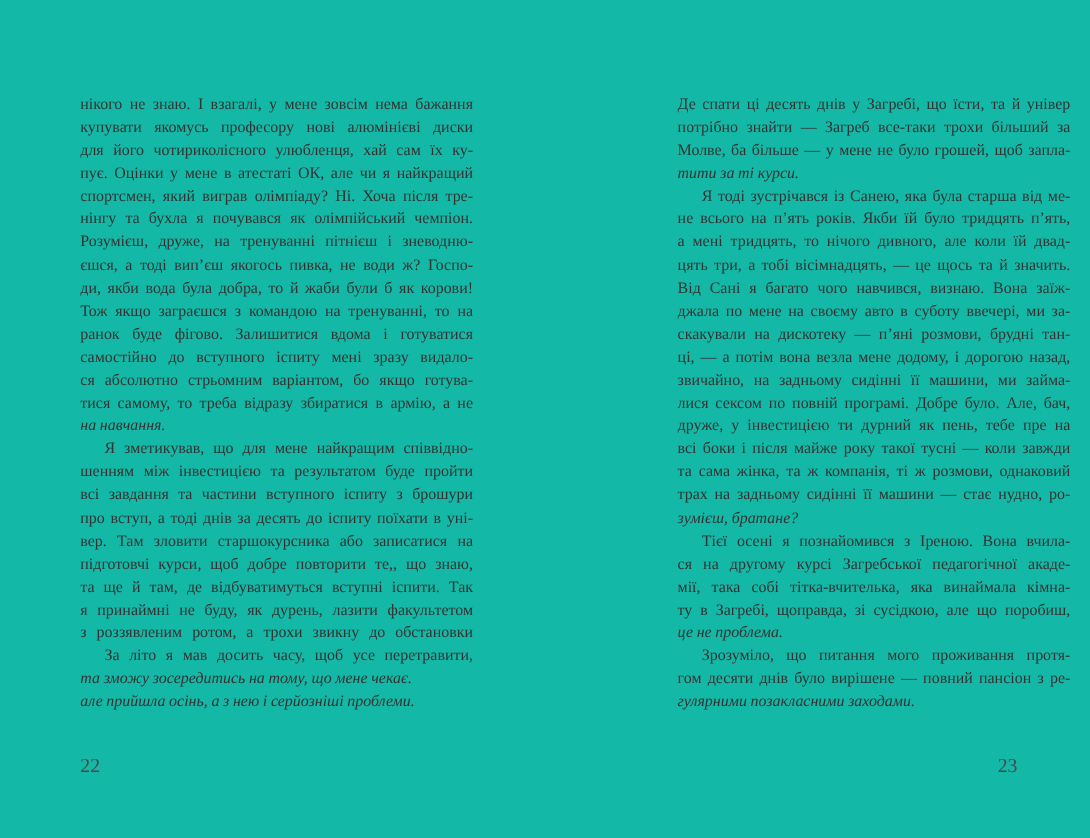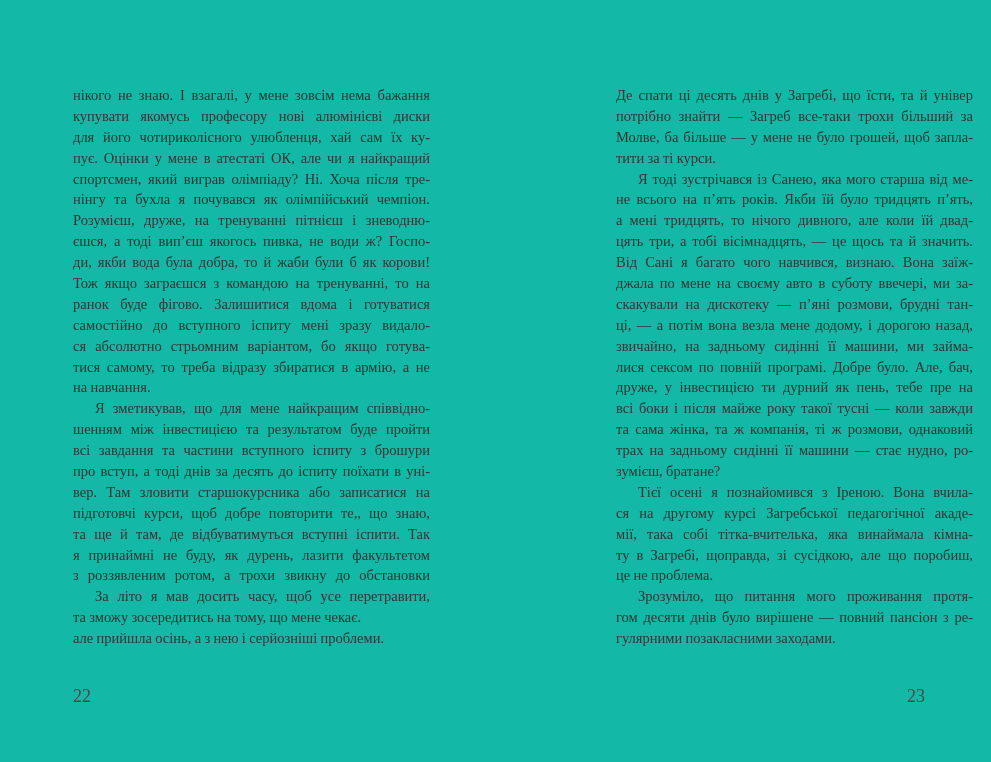--- a/index.html
+++ b/index.html
@@ -29,20 +29,21 @@
   .line {
     height: 20.9px;
     overflow: hidden;
     text-align: justify;
     text-align-last: justify;
     text-justify: inter-word;
     white-space: normal;
   }
   .line.para-end {
     text-align-last: left;
+    font-style: italic;
   }
   .line.indented {
     text-indent: 22px;
   }
   .folio {
     position: absolute;
     top: 688px;
     color: #4a4a4a;
     font-size: 18px;
     line-height: 16px;
@@ -83,21 +84,21 @@
       <div class="line indented">За літо я мав досить часу, щоб усе перетравити,</div>
       <div class="line para-end">та зможу зосередитись на тому, що мене чекає.</div>
       <div class="line para-end">але прийшла осінь, а з нею і серйозніші проблеми.</div>
     </div>
 
   <div class="page-text right">
       <div class="line">Де спати ці десять днів у Загребі, що їсти, та й універ</div>
       <div class="line">потрібно знайти — Загреб все-таки трохи більший за</div>
       <div class="line">Молве, ба більше — у мене не було грошей, щоб запла-</div>
       <div class="line para-end">тити за ті курси.</div>
-      <div class="line indented">Я тоді зустрічався із Санею, яка мого старша від ме-</div>
+      <div class="line indented">Я тоді зустрічався із Санею, яка була старша від ме-</div>
       <div class="line">не всього на п’ять років. Якби їй було тридцять п’ять,</div>
       <div class="line">а мені тридцять, то нічого дивного, але коли їй двад-</div>
       <div class="line">цять три, а тобі вісімнадцять, — це щось та й значить.</div>
       <div class="line">Від Сані я багато чого навчився, визнаю. Вона заїж-</div>
       <div class="line">джала по мене на своєму авто в суботу ввечері, ми за-</div>
       <div class="line">скакували на дискотеку — п’яні розмови, брудні тан-</div>
       <div class="line">ці, — а потім вона везла мене додому, і дорогою назад,</div>
       <div class="line">звичайно, на задньому сидінні її машини, ми займа-</div>
       <div class="line">лися сексом по повній програмі. Добре було. Але, бач,</div>
       <div class="line">друже, у інвестицією ти дурний як пень, тебе пре на</div>

